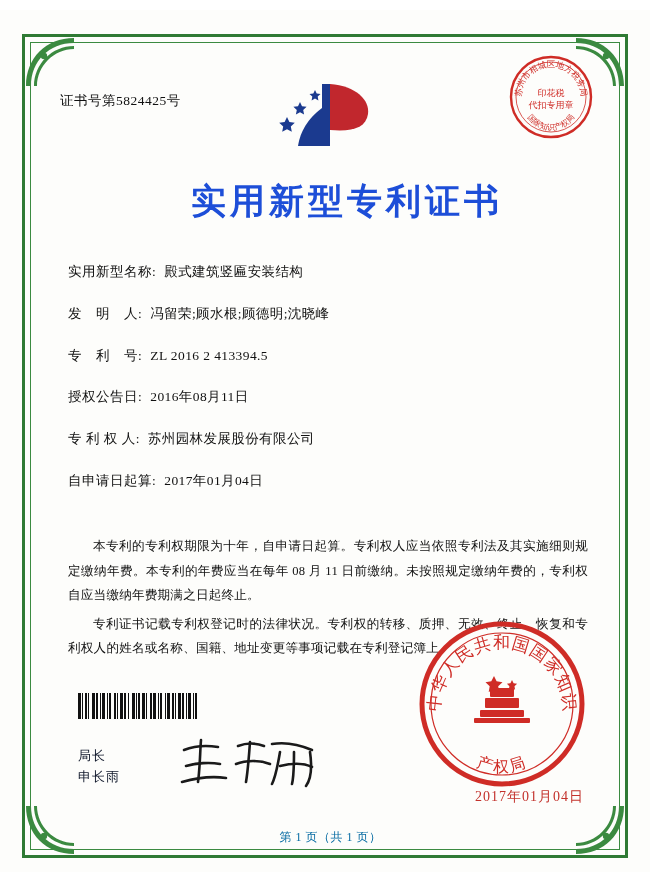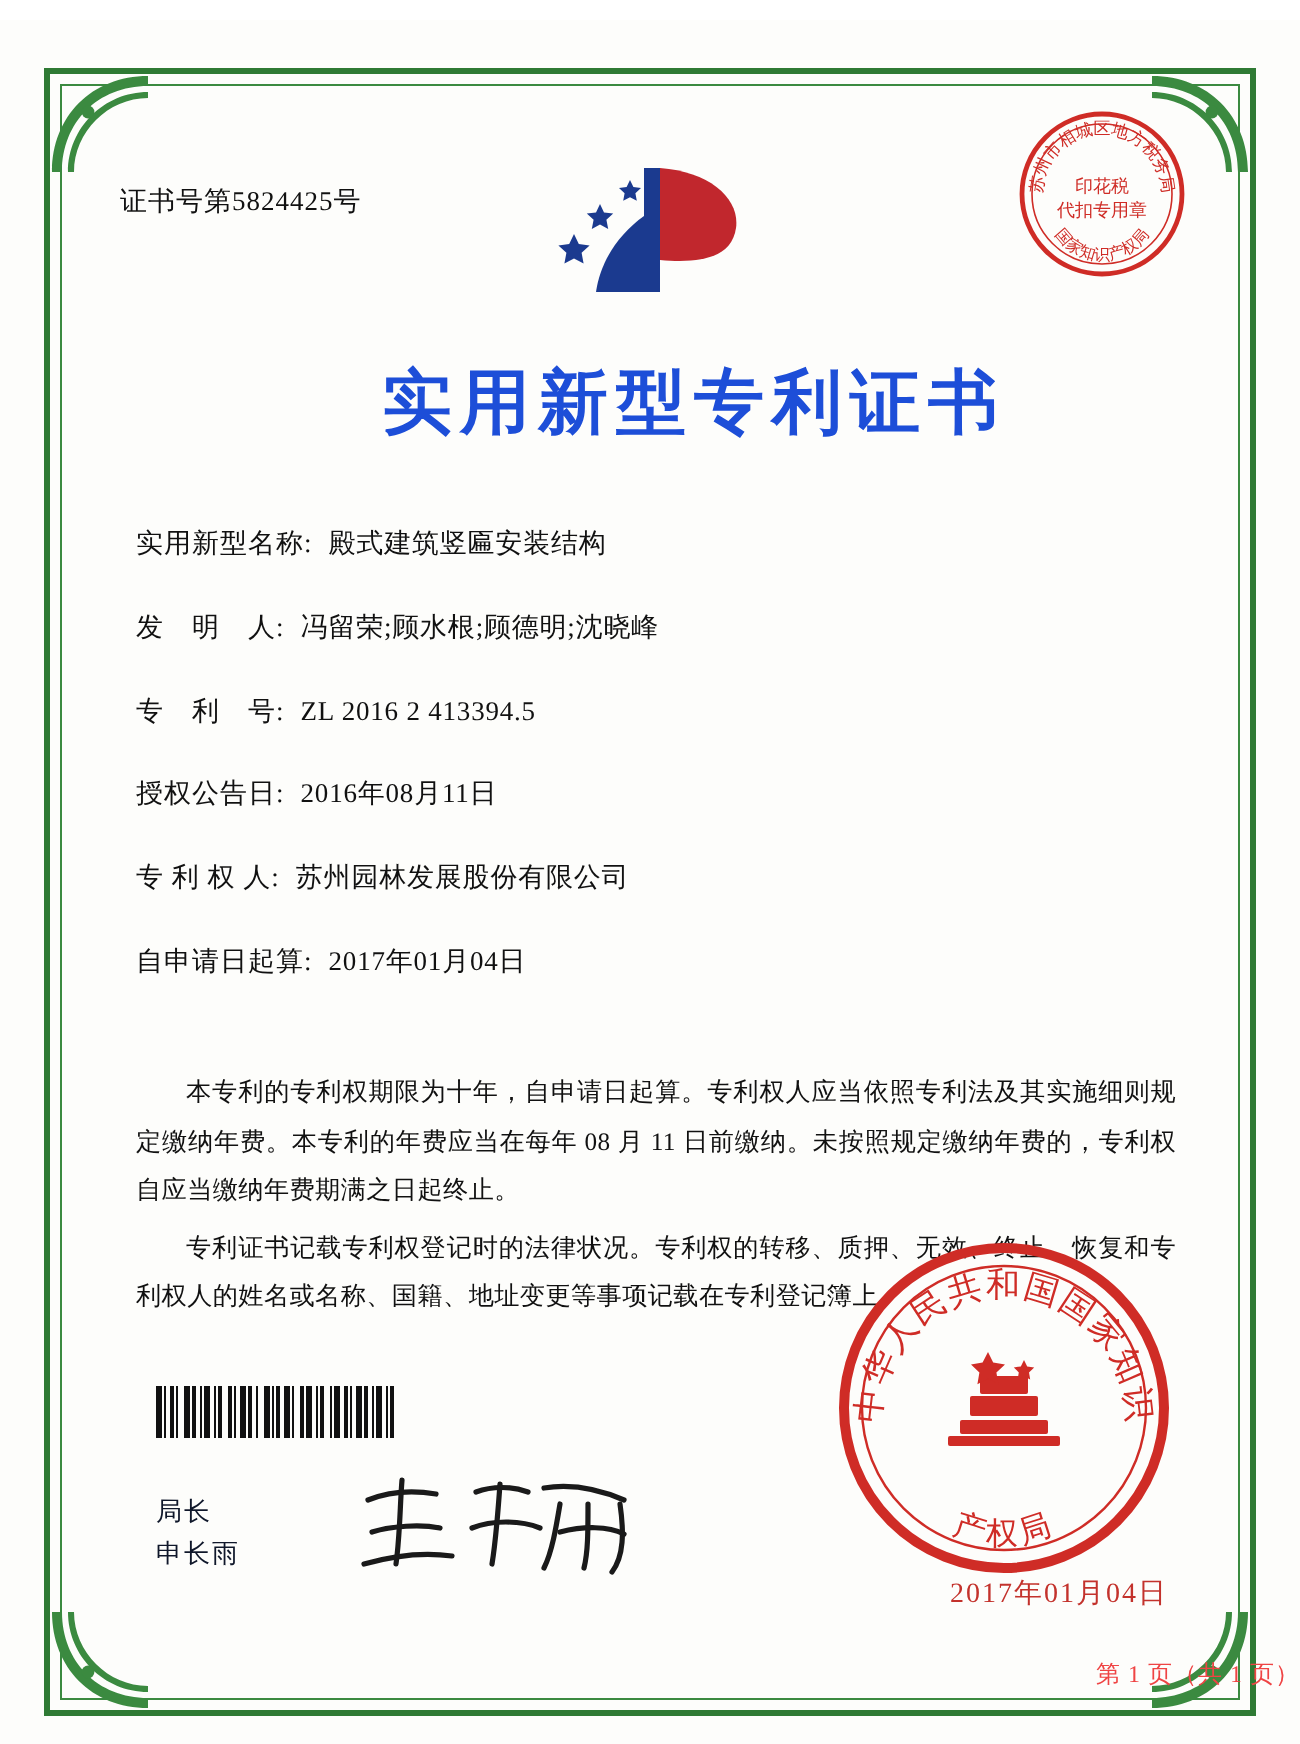--- a/index.html
+++ b/index.html
@@ -186,23 +186,23 @@
     letter-spacing: 1px;
     font-family: "Liberation Serif", "DejaVu Serif", serif;
   }
 
   
   .page-footer {
     position: absolute;
     left: 0;
     right: 0;
     bottom: 36px;
-    text-align: right;
+    text-align: center;
     font-size: 12px;
-    color: #ef4444;
+    color: #0369a1;
     letter-spacing: 0.5px;
     padding-left: 11px;
   }
 </style>
 </head>
 <body>
 
 <div class="certificate">
 
   <div class="border-outer"></div>

